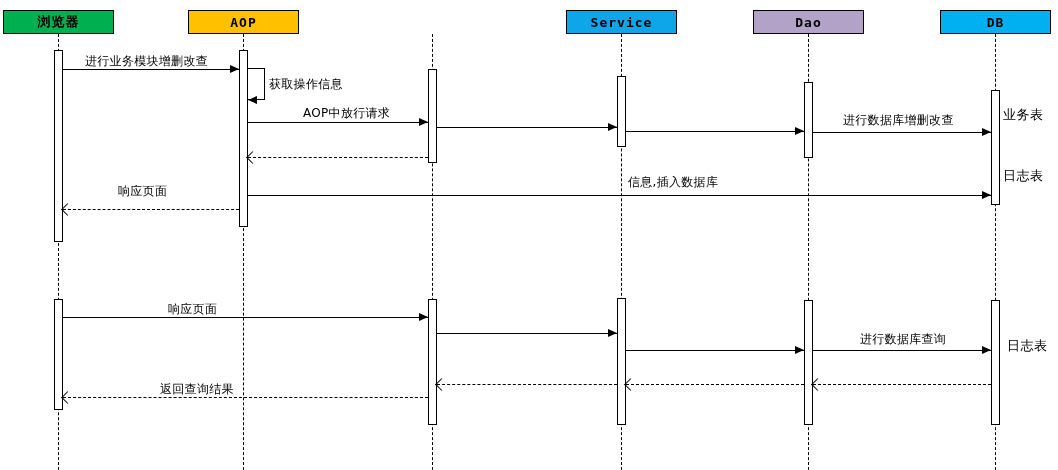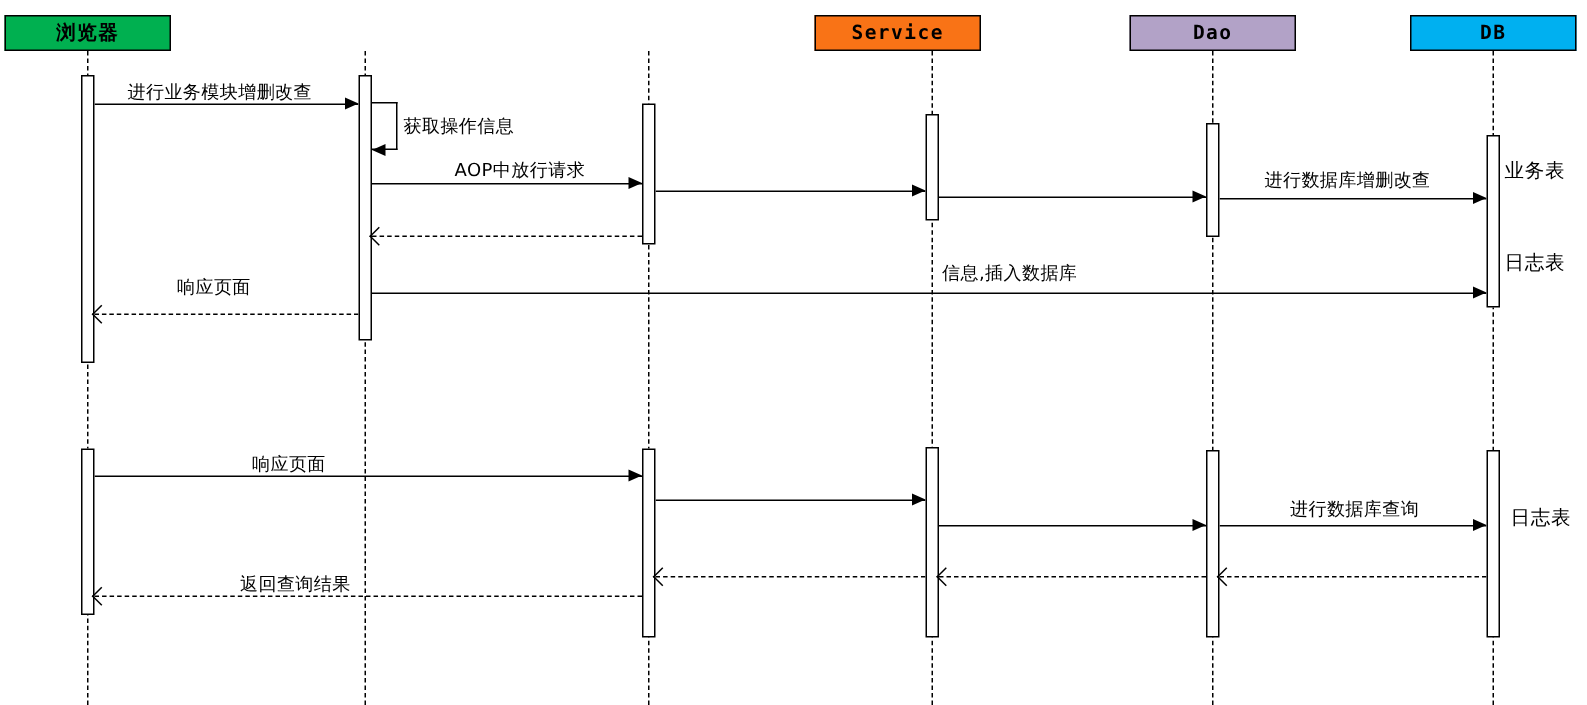--- a/index.html
+++ b/index.html
@@ -23,21 +23,24 @@
   .side{position:absolute;font-size:13px;line-height:15px;white-space:nowrap;z-index:5;letter-spacing:0.5px;}
 </style>
 </head>
 <body>
 
 <div id="canvas">
 
   <div class="pbox" style="left: 3px; background: rgb(0, 176, 80);">
       <span>浏览器</span>
     </div>
-  <div class="pbox" style="left: 543px; background: #f97316;">
+  <div class="pbox" style="left: 188px; background: rgb(255, 192, 0);">
+      <span>AOP</span>
+    </div>
+  <div class="pbox" style="left: 566px; background: #0ea5e9;">
       <span>Service</span>
     </div>
   <div class="pbox" style="left: 940px; background: rgb(0, 176, 240);">
       <span>DB</span>
     </div>
   <div class="pbox" style="left: 753px; background: rgb(178, 162, 199);">
       <span>Dao</span>
     </div>
 
   <div class="lifeline" style="left:58px"></div>

